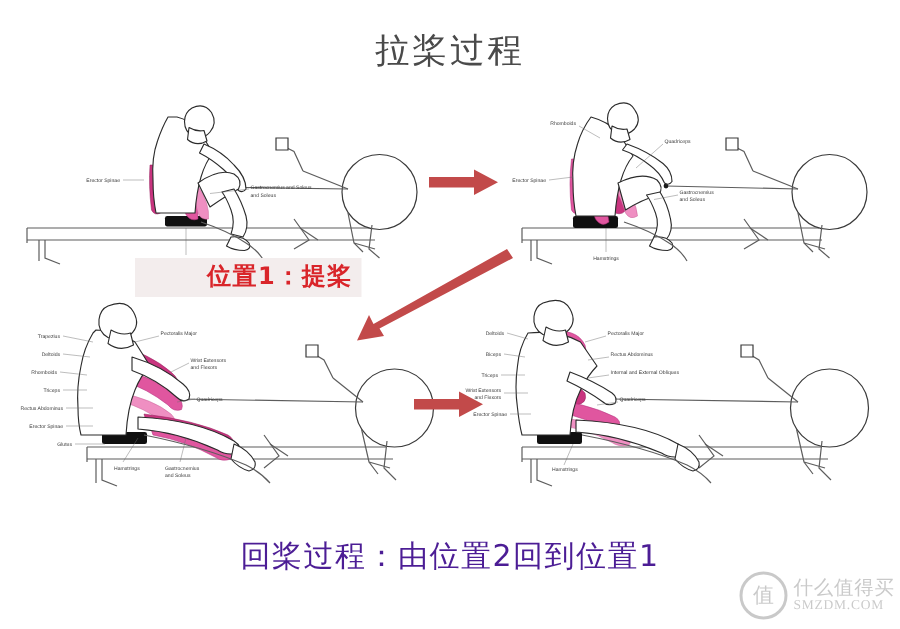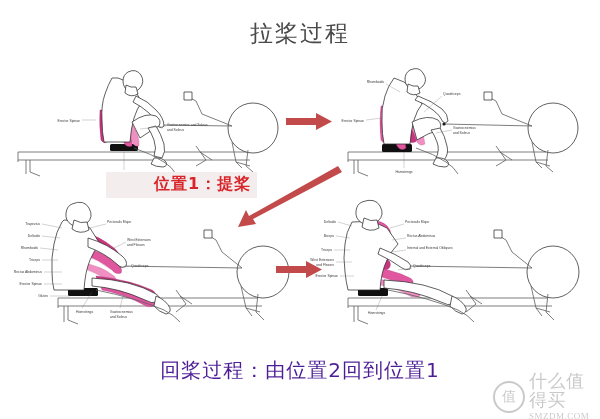--- a/index.html
+++ b/index.html
@@ -32,39 +32,39 @@
     position:absolute;
     font-size:16px;
     font-weight:bold;
     color:#d9252a;
     background:#f3eded;
     padding:2px 6px 3px 6px;
     letter-spacing:1px;
     font-family:"DejaVu Sans",sans-serif;
     white-space:nowrap;
   }
-  #pos1{left:106px;top:172px;padding-left:48px;}
+  #pos1{left:90px;top:172px;padding-left:48px;}
   #pos2{left:386px;top:317px;}
 
   .watermark{
     position:absolute;left:493px;top:376px;
     width:105px;height:42px;
     opacity:.45;
     display:flex;align-items:center;gap:4px;
   }
   .wm-logo{
     width:28px;height:28px;border-radius:50%;
     border:2px solid #8a8a8a;
     display:flex;align-items:center;justify-content:center;
     font-size:14px;color:#8a8a8a;
     font-family:"DejaVu Sans",sans-serif;
     flex:0 0 auto;
   }
   .wm-text{display:flex;flex-direction:column;line-height:1.08;}
-  .wm-cn{font-size:18px;color:#8a8a8a;letter-spacing:.5px;font-family:Liberation Mono, monospace;}
+  .wm-cn{font-size:13px;color:#8a8a8a;letter-spacing:.5px;font-family:Liberation Sans, sans-serif;}
   .wm-en{font-size:9px;color:#8a8a8a;letter-spacing:.5px;font-family:Liberation Serif, serif;}
 
   svg{position:absolute;left:0;top:0;}
   .lbl{font-size:3.4px;fill:#3b3b3b;font-family:"Liberation Sans",sans-serif;}
   .lead{stroke:#6b6b6b;stroke-width:.3;fill:none;}
   .body-out{fill:#ffffff;stroke:#2b2b2b;stroke-width:.75;stroke-linejoin:round;}
   .mach{fill:none;stroke:#5d5d5d;stroke-width:.8;}
   .mach-f{fill:#ffffff;stroke:#3a3a3a;stroke-width:.8;}
   .seat{fill:#101010;}
   .m1{fill:#e0569f;stroke:#b02878;stroke-width:.35;}

